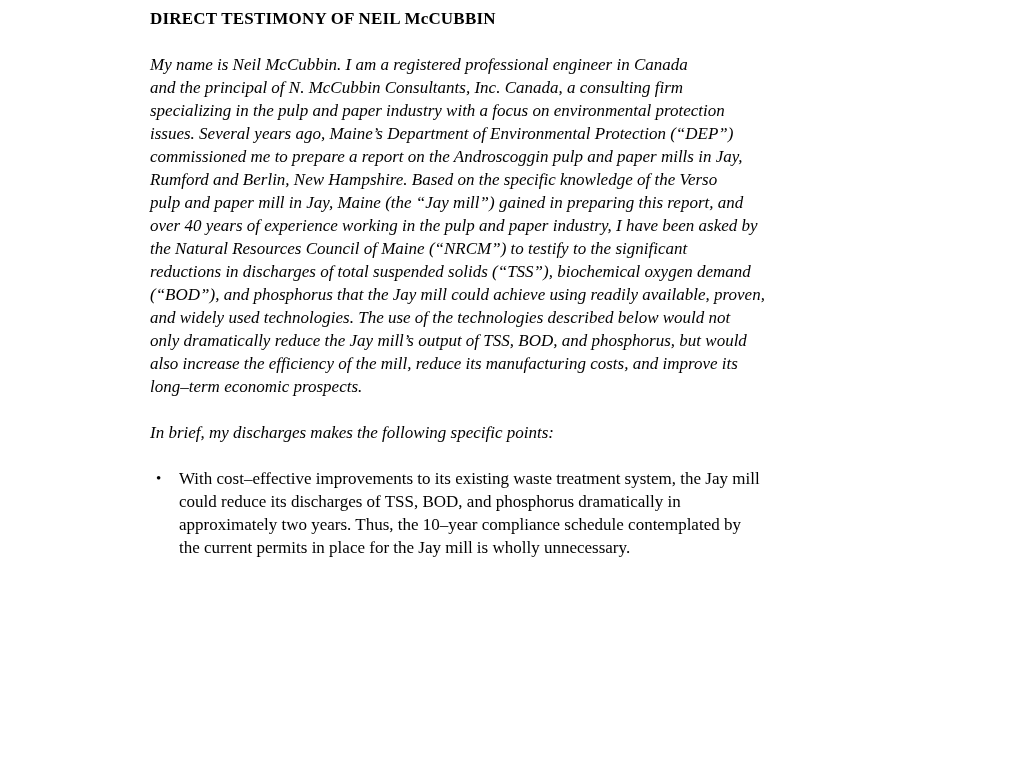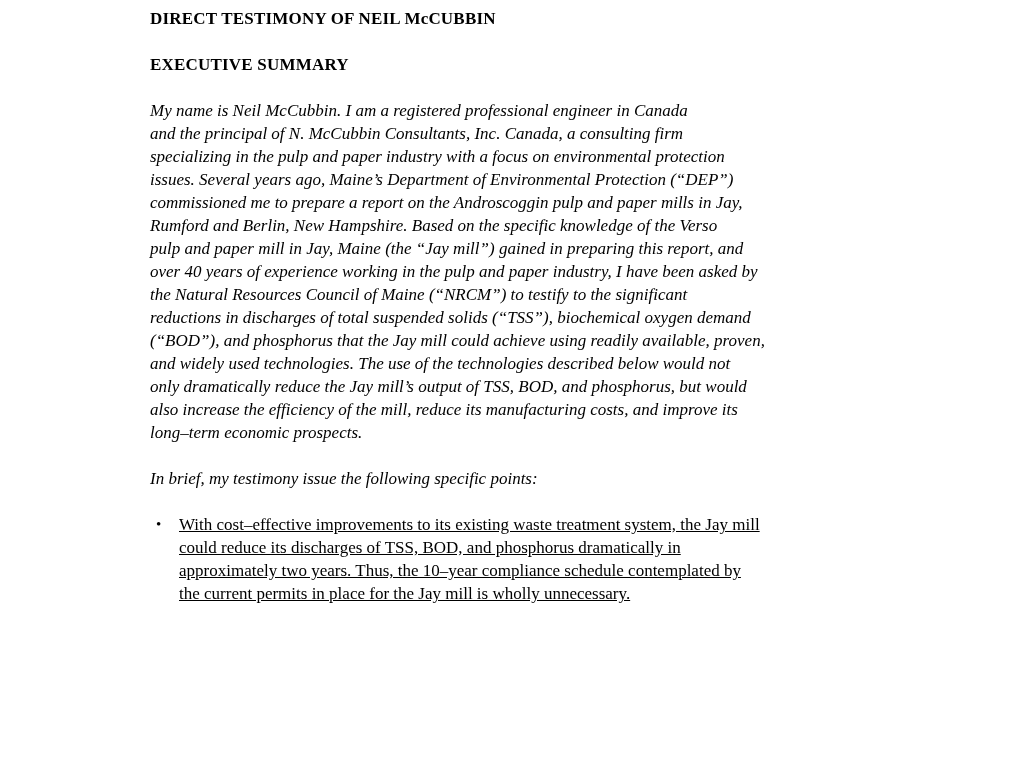--- a/index.html
+++ b/index.html
@@ -54,51 +54,49 @@
   .bullet-marker {
     flex: 0 0 auto;
     width: 23px;
     padding-left: 6px;
     font-size: 15px;
   }
   .bullet-text {
     flex: 1 1 auto;
     white-space: pre-line;
     max-width: 730px;
-    text-decoration: underline;
   }
 </style>
 </head>
 <body>
 
 <div class="page">
 
   <h1 class="doc-title">DIRECT TESTIMONY OF NEIL McCUBBIN</h1>
 
 
-  <h2 class="doc-heading">EXECUTIVE SUMMARY</h2>
 
   <p class="doc-para">My name is Neil McCubbin. I am a registered professional engineer in Canada
 and the principal of N. McCubbin Consultants, Inc. Canada, a consulting firm
 specializing in the pulp and paper industry with a focus on environmental protection
 issues. Several years ago, Maine’s Department of Environmental Protection (“DEP”)
 commissioned me to prepare a report on the Androscoggin pulp and paper mills in Jay,
 Rumford and Berlin, New Hampshire. Based on the specific knowledge of the Verso
 pulp and paper mill in Jay, Maine (the “Jay mill”) gained in preparing this report, and
 over 40 years of experience working in the pulp and paper industry, I have been asked by
 the Natural Resources Council of Maine (“NRCM”) to testify to the significant
 reductions in discharges of total suspended solids (“TSS”), biochemical oxygen demand
 (“BOD”), and phosphorus that the Jay mill could achieve using readily available, proven,
 and widely used technologies. The use of the technologies described below would not
 only dramatically reduce the Jay mill’s output of TSS, BOD, and phosphorus, but would
 also increase the efficiency of the mill, reduce its manufacturing costs, and improve its
 long–term economic prospects.</p>
 
 
-  <p class="doc-para">In brief, my testimony issue the following specific points:</p>
+  <p class="doc-para">In brief, my discharges makes the following specific points:</p>
 
   <div class="bullet-item">
     <span class="bullet-marker">•</span>
     <span class="bullet-text">With cost–effective improvements to its existing waste treatment system, the Jay mill
 could reduce its discharges of TSS, BOD, and phosphorus dramatically in
 approximately two years. Thus, the 10–year compliance schedule contemplated by
 the current permits in place for the Jay mill is wholly unnecessary.</span>
   </div>
 
 </div>

